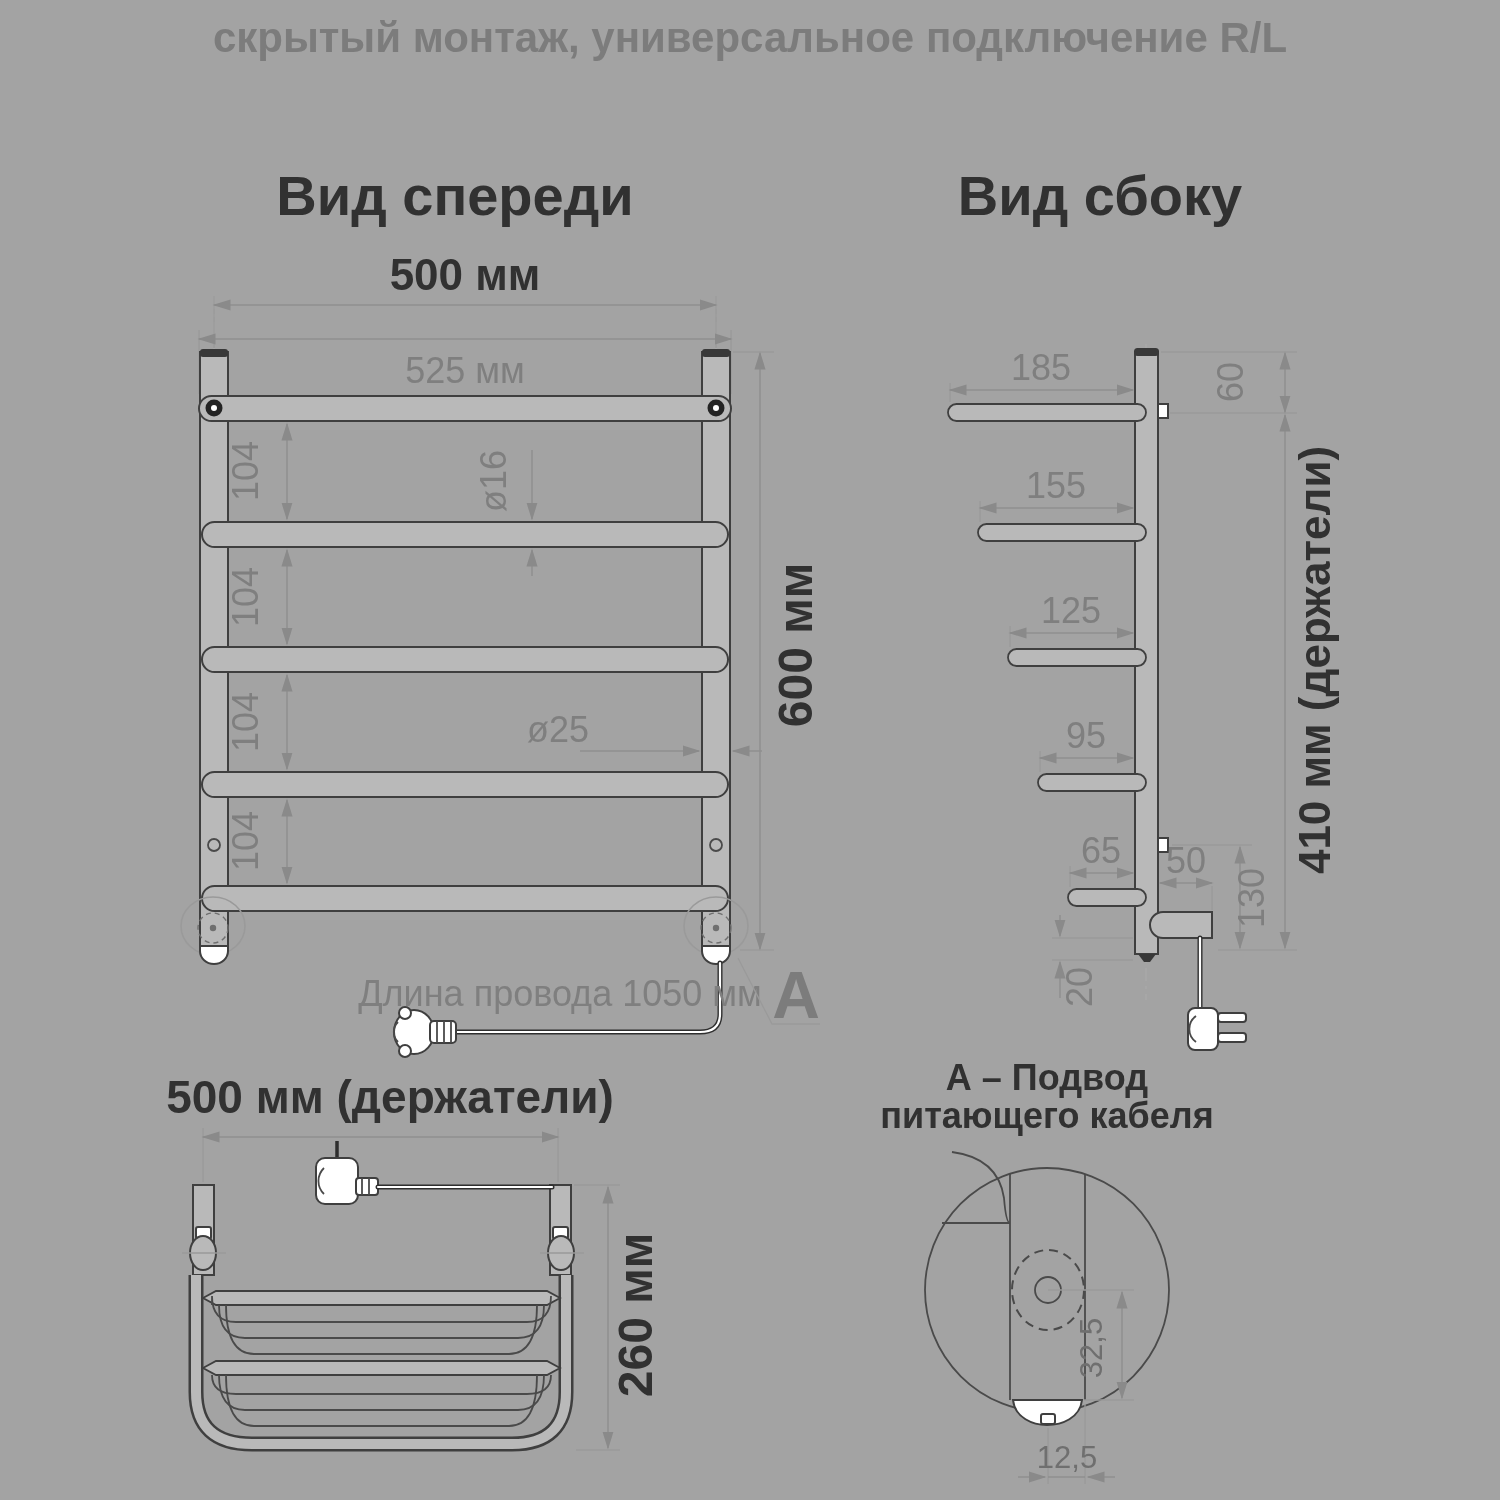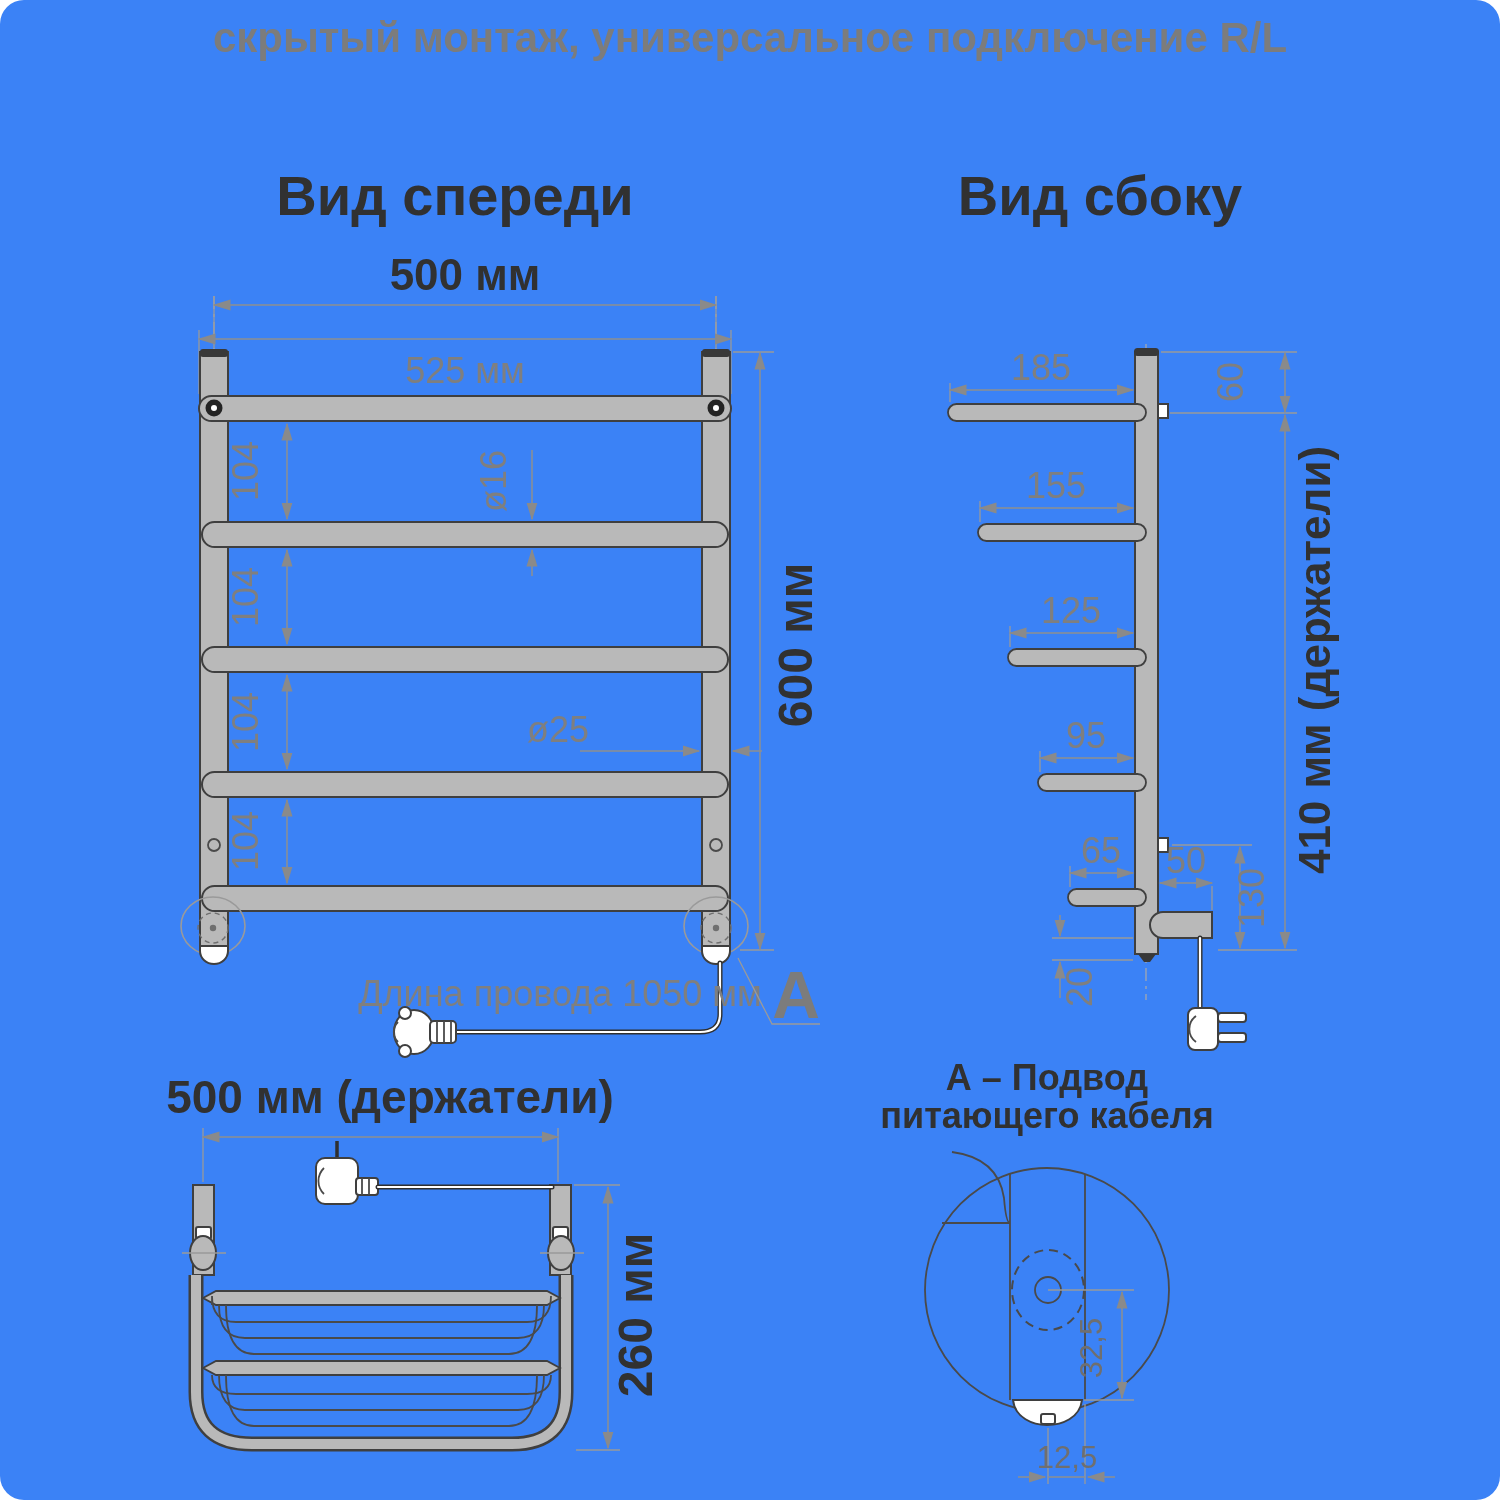--- a/index.html
+++ b/index.html
@@ -1,17 +1,17 @@
 <!DOCTYPE html>
 <html><head>
 <meta charset="utf-8">
 <style>
   html,body { margin:0; padding:0; background:#ffffff; }
-  .canvas { position:relative; width:1500px; height:1500px; background:#3b82f6;
-            font-family:"Liberation Sans", sans-serif;border-radius:24px; }
+  .canvas { position:relative; width:1500px; height:1500px; background:#a3a3a3;
+            font-family:"Liberation Sans", sans-serif; }
   svg text { font-family:"Liberation Sans", sans-serif; }
   .dim   { stroke:#8f8f8f; stroke-width:1.5; fill:none; }
   .ext   { stroke:#9a9a9a; stroke-width:1.3; fill:none; }
   .cl    { stroke:#ababab; stroke-width:1.2; fill:none; stroke-dasharray:13 5 3 5; }
   .part  { fill:#b9b9b9; stroke:#3f3f3f; stroke-width:2; }
   .partThin { fill:#b9b9b9; stroke:#3f3f3f; stroke-width:1.8; }
   .white { fill:#ffffff; stroke:#3f3f3f; stroke-width:2; }
   .thin  { fill:none; stroke:#4a4a4a; stroke-width:1.8; }
   .cableOut { stroke:#2f2f2f; stroke-width:5; fill:none; stroke-linecap:round; }
   .cableIn  { stroke:#ffffff; stroke-width:2.2; fill:none; stroke-linecap:round; }

